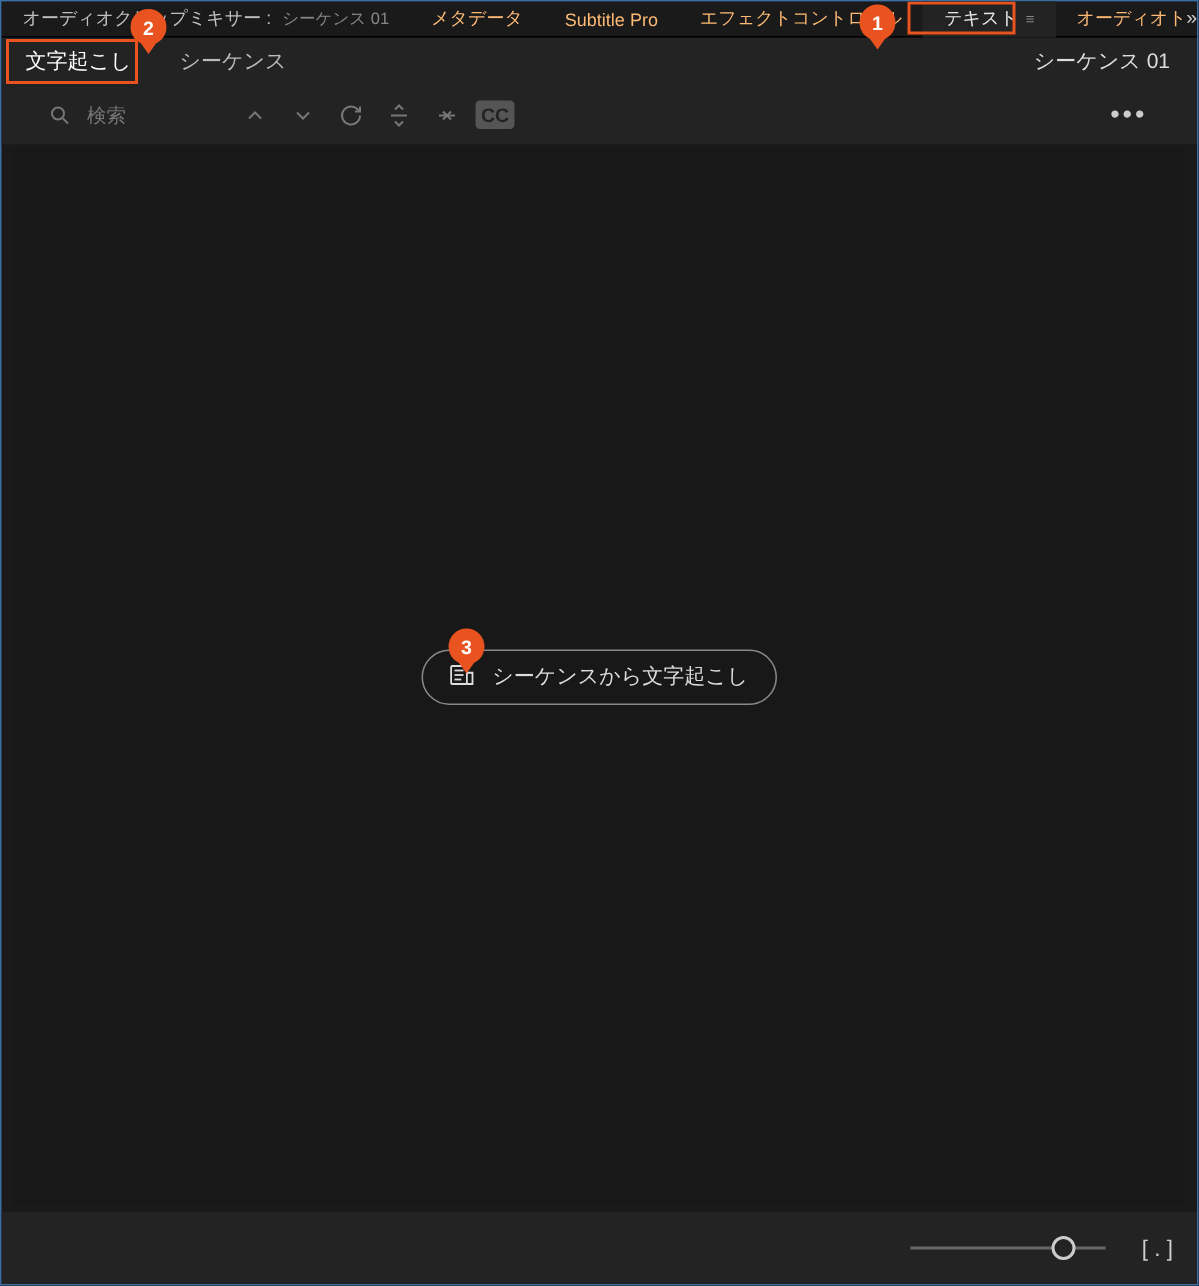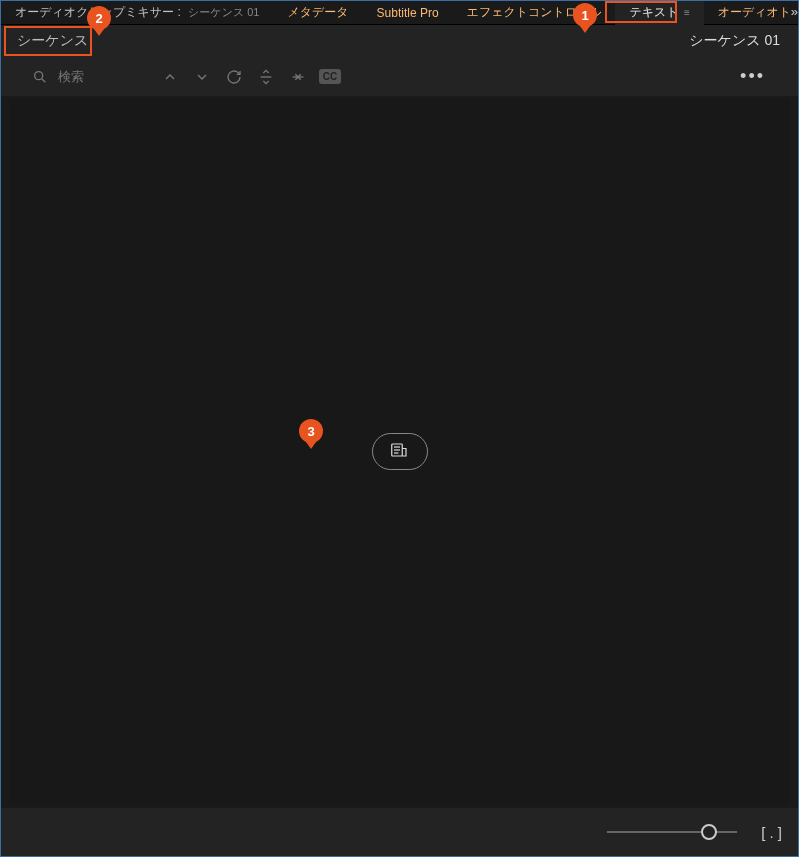--- a/index.html
+++ b/index.html
@@ -122,21 +122,21 @@
     align-items: center;
     justify-content: center;
     color: #777;
     cursor: pointer;
   }
   .tool-icon svg { width: 16px; height: 16px; }
   .toolbar .spacer { flex: 1; }
   .toolbar .cc-badge {
     background: #555;
     color: #222;
-    font-size: 10px;
+    font-size: 13px;
     font-weight: bold;
     border-radius: 3px;
     padding: 2px 4px;
   }
   .toolbar .more-dots {
     color: #ccc;
     font-size: 18px;
     letter-spacing: 2px;
     cursor: pointer;
     padding: 0 4px;
@@ -250,20 +250,21 @@
   <div class="top-tab active">
     <span>テキスト</span>
     <span class="tab-menu-icon">≡</span>
   </div>
   <div class="top-tab">オーディオト</div>
   <div class="overflow-chevrons">»</div>
 </div>
 
 <div class="sub-row">
   <div class="sub-tabs">
+    <div class="sub-tab active">文字起こし</div>
     <div class="sub-tab">シーケンス</div>
   </div>
   <div class="sequence-name">シーケンス 01</div>
 </div>
 
 <div class="toolbar">
   <div class="search-wrap">
     <span class="tool-icon">
       <svg viewBox="0 0 24 24" fill="none" stroke="currentColor" stroke-width="2">
           <circle cx="10" cy="10" r="6"></circle>
@@ -313,20 +314,21 @@
   <div class="transcribe-btn">
     <span>
       <svg viewBox="0 0 24 20" fill="none" stroke="currentColor" stroke-width="1.6">
         <rect x="1" y="2" width="14" height="16" rx="1"></rect>
         <line x1="4" y1="6" x2="12" y2="6"></line>
         <line x1="4" y1="10" x2="12" y2="10"></line>
         <line x1="4" y1="14" x2="10" y2="14"></line>
         <polyline points="15 8 20 8 20 18 15 18"></polyline>
       </svg>
     </span>
+    <span>シーケンスから文字起こし</span>
   </div>
 </div>
 
 <div class="bottom-bar">
   <div class="zoom-slider">
     <div class="thumb"></div>
   </div>
   <span class="fit-icon">[ . ]</span>
 </div>
 

